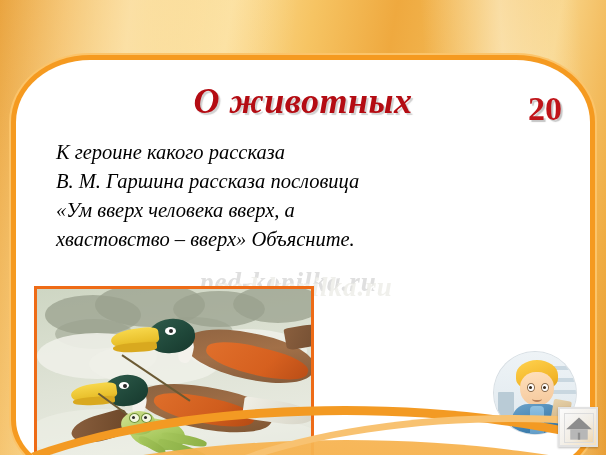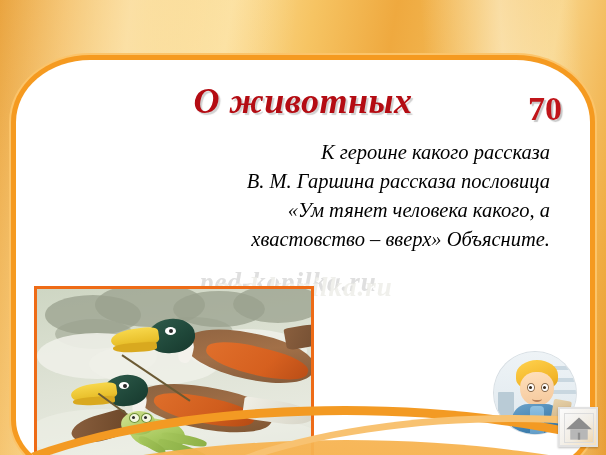--- a/index.html
+++ b/index.html
@@ -143,21 +143,21 @@
     text-shadow: 2px 2px 1px rgba(160,160,160,.6);
     line-height: 1;
   }
 
   
   .question {
     position: absolute;
     left: 40px;
     right: 40px;
     top: 78px;
-    text-align: right;
+    text-align: left;
     font-style: italic;
     font-size: 20.5px;
     line-height: 29px;
     color: #000000;
     font-family: "Liberation Serif", serif;
   }
   .question .q-line { display: block; white-space: nowrap; }
 
   
   .watermark {
@@ -261,26 +261,26 @@
 <div class="slide">
 
   <div class="bg-gradient"></div>
   <div class="bg-sheen"></div>
   <div class="bg-sheen2"></div>
 
   <div class="panel">
 
     <div class="title">О животных</div>
 
-    <div class="score">70</div>
+    <div class="score">20</div>
 
     <div class="question">
       <span class="q-line">К героине какого рассказа</span>
       <span class="q-line">В. М. Гаршина рассказа пословица</span>
-      <span class="q-line">«Ум тянет человека какого, а</span>
+      <span class="q-line">«Ум вверх человека вверх, а</span>
       <span class="q-line">хвастовство – вверх» Объясните.</span>
     </div>
 
     <div class="watermark">ped-kopilka.ru</div>
     <div class="watermark wm2">ped-kopilka.ru</div>
 
     <div class="illustration">
       <div class="ill-inner">
         <div class="sky"></div>
 

